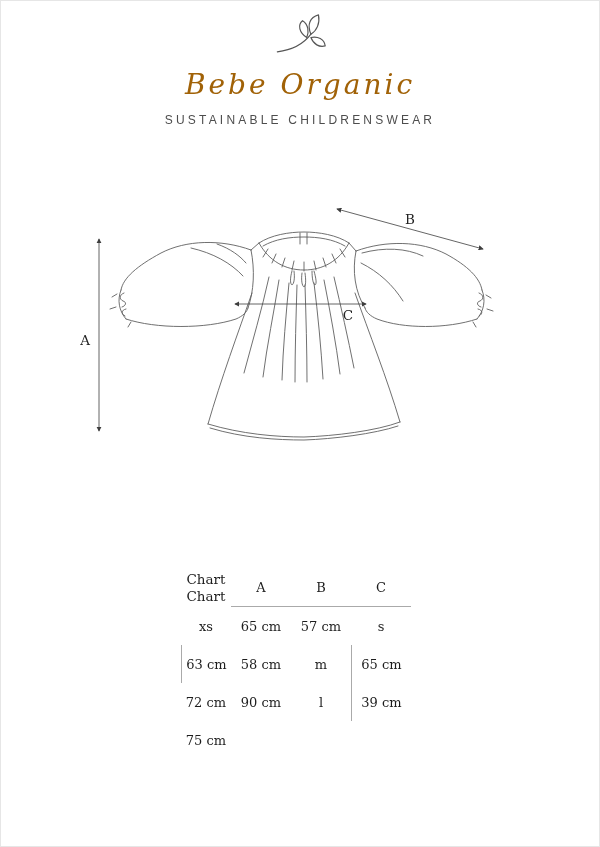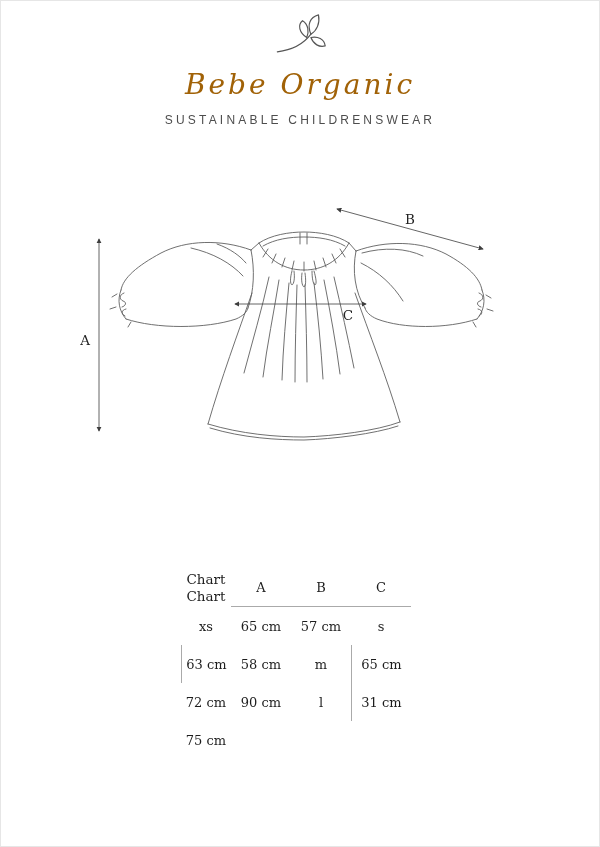--- a/index.html
+++ b/index.html
@@ -171,17 +171,17 @@
     <div class="cell">s</div>
     <div class="cell vline">63 cm</div>
     <div class="cell">58 cm</div>
 
     <div class="cell">m</div>
     <div class="cell vline">65 cm</div>
     <div class="cell">72 cm</div>
     <div class="cell">90 cm</div>
 
     <div class="cell">l</div>
-    <div class="cell vline">31 cm</div>
+    <div class="cell vline">39 cm</div>
     <div class="cell">75 cm</div>
   </div>
 
 </div>
 
 </body></html>

